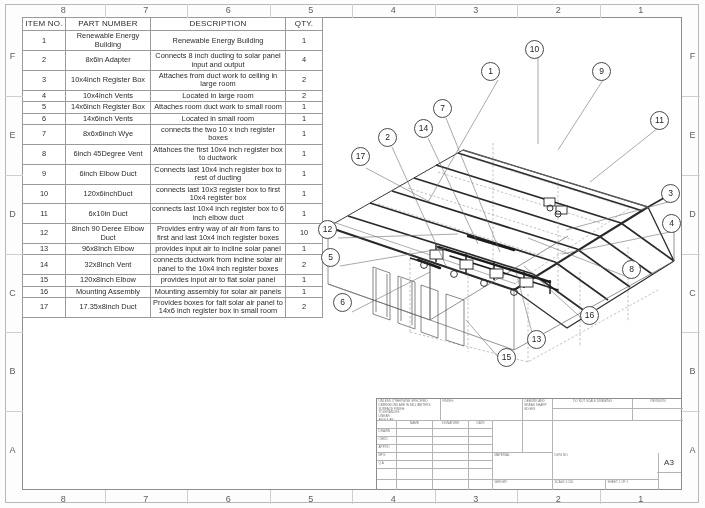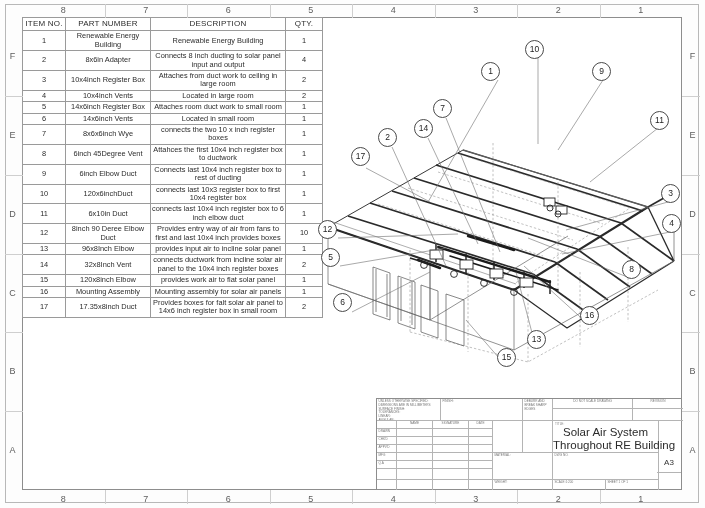--- a/index.html
+++ b/index.html
@@ -181,39 +181,39 @@
         </tr>
         <tr>
           <td class="c-item">11</td>
           <td class="c-part">6x10in Duct</td>
           <td class="c-desc">connects last 10x4 inch register box to 6 inch elbow duct</td>
           <td class="c-qty">1</td>
         </tr>
         <tr>
           <td class="c-item">12</td>
           <td class="c-part">8inch 90 Deree Elbow Duct</td>
-          <td class="c-desc">Provides entry way of air from fans to first and last 10x4 inch provides boxes</td>
+          <td class="c-desc">Provides entry way of air from fans to first and last 10x4 inch register boxes</td>
           <td class="c-qty">10</td>
         </tr>
         <tr>
           <td class="c-item">13</td>
           <td class="c-part">96x8Inch Elbow</td>
           <td class="c-desc">provides input air to incline solar panel</td>
           <td class="c-qty">1</td>
         </tr>
         <tr>
           <td class="c-item">14</td>
           <td class="c-part">32x8Inch Vent</td>
           <td class="c-desc">connects ductwork from incline solar air panel to the 10x4 inch register boxes</td>
           <td class="c-qty">2</td>
         </tr>
         <tr>
           <td class="c-item">15</td>
           <td class="c-part">120x8inch Elbow</td>
-          <td class="c-desc">provides work air to flat solar panel</td>
+          <td class="c-desc">provides input air to flat solar panel</td>
           <td class="c-qty">1</td>
         </tr>
         <tr>
           <td class="c-item">16</td>
           <td class="c-part">Mounting Assembly</td>
           <td class="c-desc">Mounting assembly for solar air panels</td>
           <td class="c-qty">1</td>
         </tr>
         <tr>
           <td class="c-item">17</td>
@@ -422,27 +422,20 @@
     <div class="tb-cell" style="left:56px;top:70px;width:36px;height:11px;"></div>
     <div class="tb-cell" style="left:92px;top:70px;width:24px;height:11px;"></div>
     <div class="tb-cell nb" style="left:0;top:81px;width:20px;height:10px;"></div>
     <div class="tb-cell nb" style="left:20px;top:81px;width:36px;height:10px;"></div>
     <div class="tb-cell nb" style="left:56px;top:81px;width:36px;height:10px;"></div>
     <div class="tb-cell nb" style="left:92px;top:81px;width:24px;height:10px;"></div>
 
     <div class="tb-cell" style="left:116px;top:54px;width:60px;height:27px;">MATERIAL:</div>
     <div class="tb-cell nb" style="left:116px;top:81px;width:60px;height:10px;">WEIGHT:</div>
 
-    <div class="tb-title">
-      <div class="lbl">TITLE:</div>
-      <div class="val">
-        <span>Solar Air System</span>
-        <span>Throughout RE Building</span>
-      </div>
-    </div>
 
     <div class="tb-cell" style="left:176px;top:54px;width:106px;height:27px;">DWG NO.</div>
 
     <div class="tb-size">A3</div>
     <div class="tb-cell nr nb" style="left:282px;top:74px;width:24px;height:17px;"></div>
 
     <div class="tb-cell nb" style="left:176px;top:81px;width:53px;height:10px;">SCALE:1:200</div>
     <div class="tb-cell nb" style="left:229px;top:81px;width:53px;height:10px;">SHEET 1 OF 1</div>
   </div>
 

